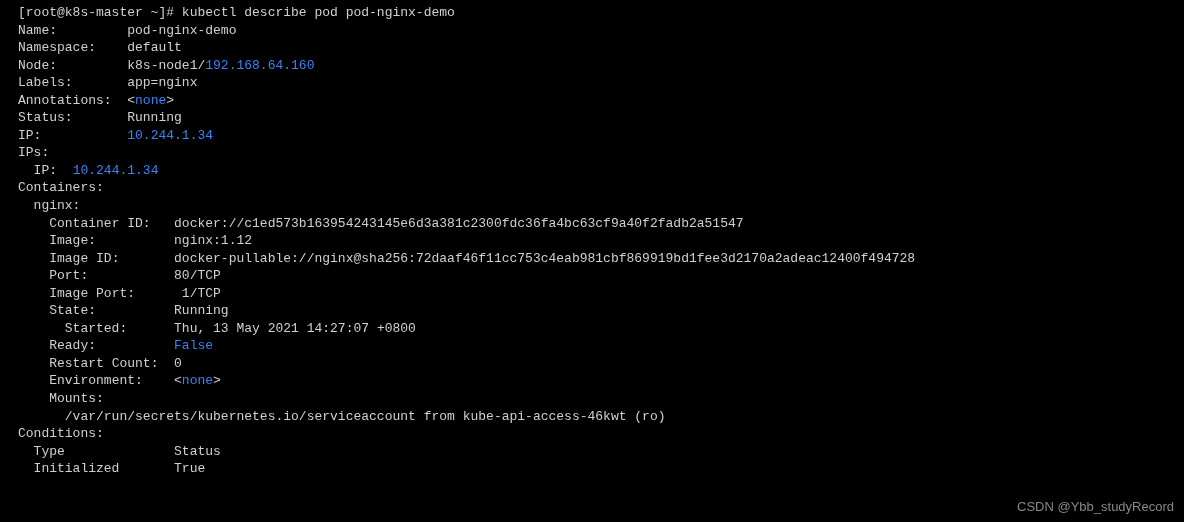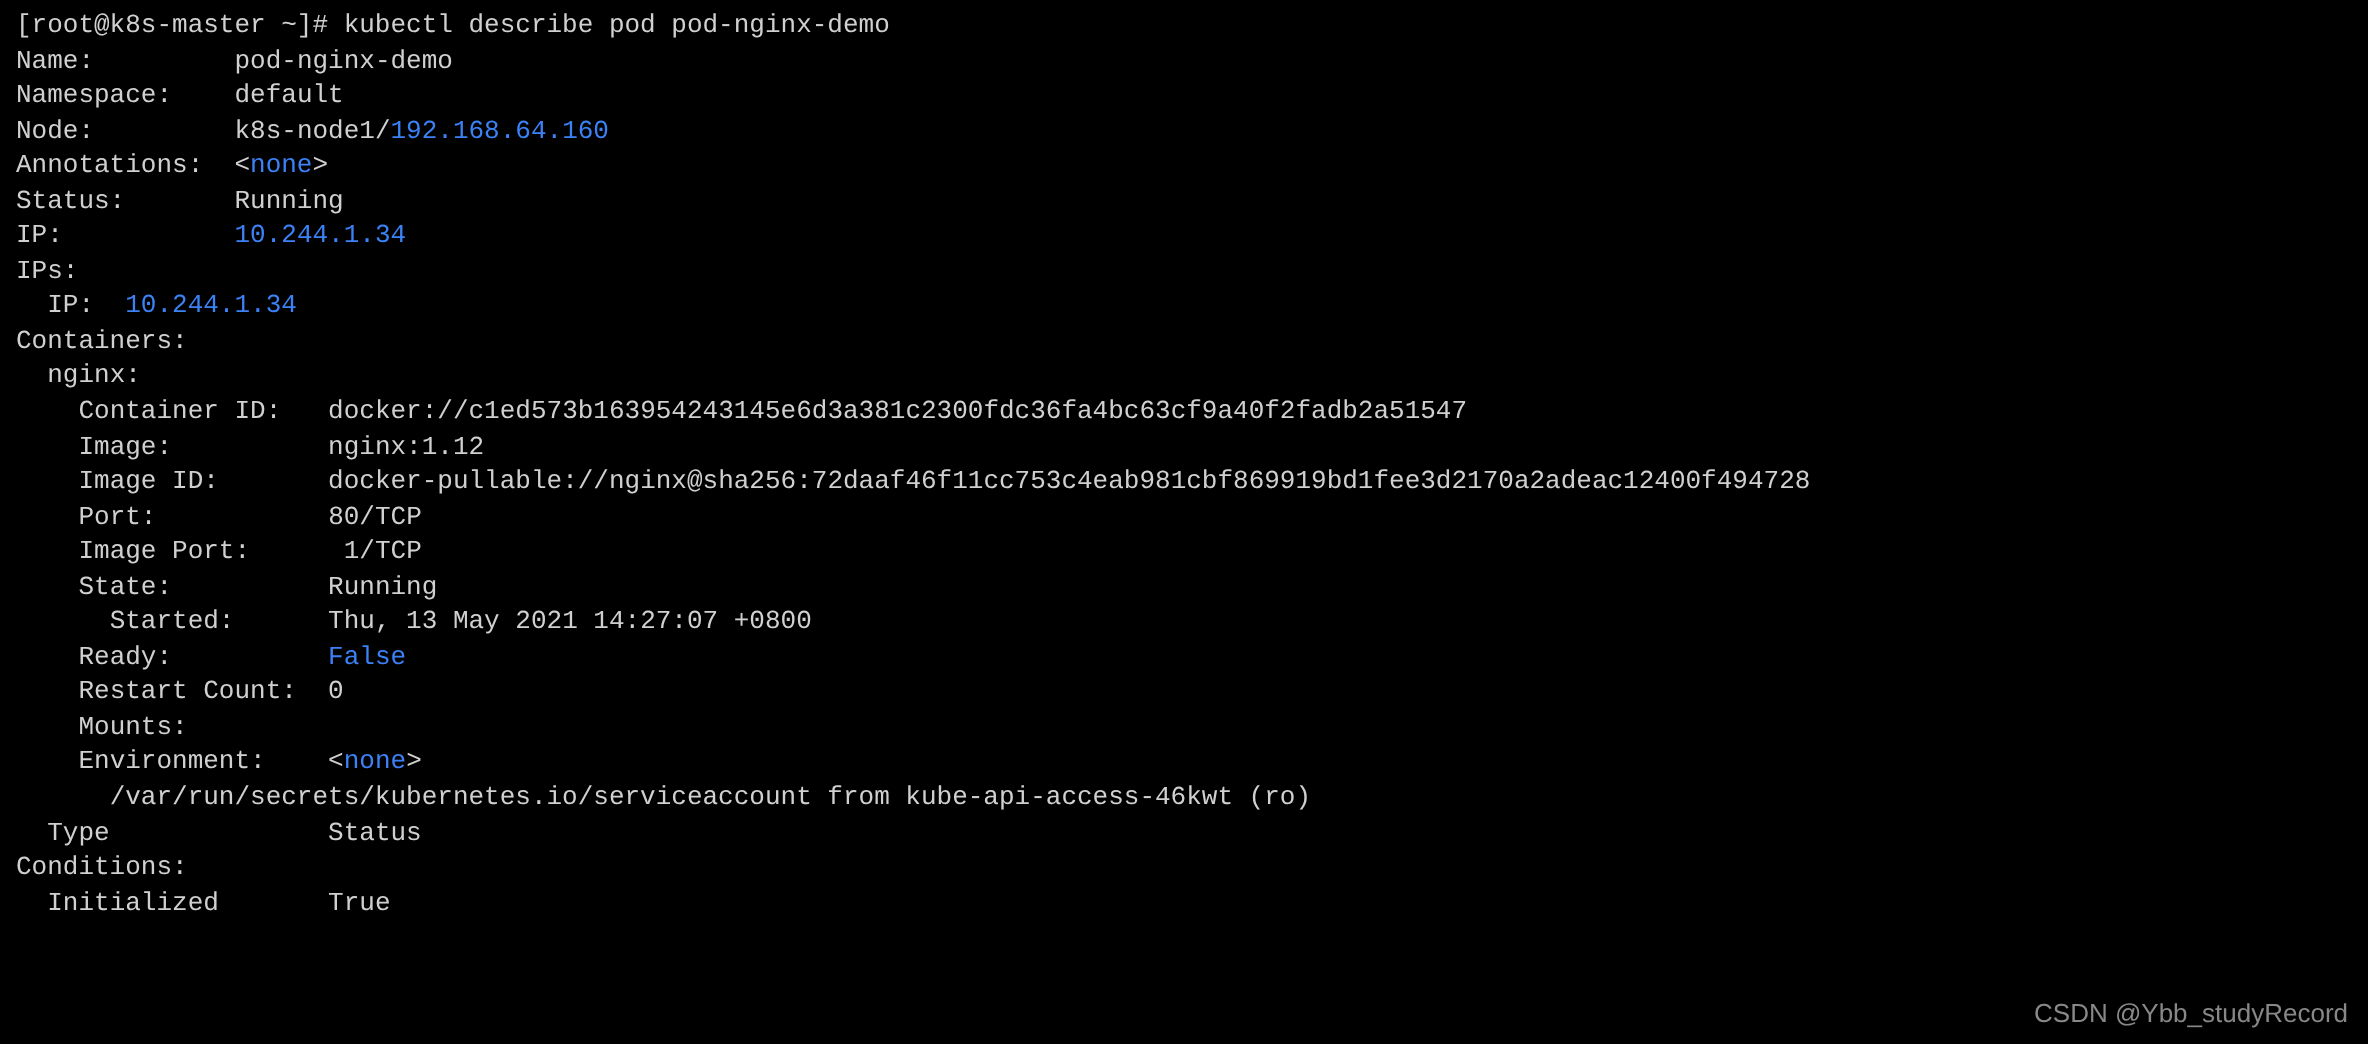--- a/index.html
+++ b/index.html
@@ -8,21 +8,21 @@
       color: #d0d0d0;
       font-family: "Consolas", "Monaco", "Courier New", monospace;
       font-size: 13px;
       line-height: 1.35;
       padding: 4px 8px;
       width: 1184px;
       height: 522px;
       overflow: hidden;
       position: relative;
     }
-    .line { white-space: pre; }
+    .line { white-space: pre; margin-left: 10px; }
     .magenta { color: #3b82f6; }
     .red { color: #dc322f; }
     .teal { color: #2aa198; }
     .watermark {
       position: absolute;
       bottom: 6px;
       right: 10px;
       color: #888888;
       font-family: Arial, sans-serif;
       font-size: 13px;
@@ -30,38 +30,39 @@
     }
   </style>
 </head>
 <body>
 
 <div>
 <div class="line"><span>[root@k8s-master ~]# </span><span>kubectl describe pod pod-nginx-demo</span></div>
 <div class="line"><span>Name:</span>         <span>pod-nginx-demo</span></div>
 <div class="line"><span>Namespace:</span>    <span>default</span></div>
 <div class="line"><span>Node:</span>         <span>k8s-node1/</span><span class="magenta">192.168.64.160</span></div>
+<div class="line"><span>Labels:</span>       <span>app=nginx</span></div>
 <div class="line"><span>Annotations:</span>  &lt;<span class="magenta">none</span>&gt;</div>
 <div class="line"><span>Status:</span>       <span>Running</span></div>
 <div class="line"><span>IP:</span>           <span class="magenta">10.244.1.34</span></div>
 <div class="line"><span>IPs:</span></div>
 <div class="line">  <span>IP:</span>  <span class="magenta">10.244.1.34</span></div>
 <div class="line"><span>Containers:</span></div>
 <div class="line">  <span>nginx:</span></div>
 <div class="line">    <span>Container ID:</span>   <span>docker://c1ed573b163954243145e6d3a381c2300fdc36fa4bc63cf9a40f2fadb2a51547</span></div>
 <div class="line">    <span>Image:</span>          <span>nginx:1.12</span></div>
 <div class="line">    <span>Image ID:</span>       <span>docker-pullable://nginx@sha256:72daaf46f11cc753c4eab981cbf869919bd1fee3d2170a2adeac12400f494728</span></div>
 <div class="line">    <span>Port:</span>           <span>80/TCP</span></div>
 <div class="line">    <span>Image Port:</span>      <span>1/TCP</span></div>
 <div class="line">    <span>State:</span>          <span>Running</span></div>
 <div class="line">      <span>Started:</span>      <span>Thu, 13 May 2021 14:27:07 +0800</span></div>
 <div class="line">    <span>Ready:</span>          <span class="magenta">False</span></div>
 <div class="line">    <span>Restart Count:</span>  <span>0</span></div>
+<div class="line">    <span>Environment:</span>    &lt;<span class="magenta">none</span>&gt;</div>
 <div class="line">    <span>Mounts:</span></div>
-<div class="line">    <span>Environment:</span>    &lt;<span class="magenta">none</span>&gt;</div>
 <div class="line">      <span>/var/run/secrets/kubernetes.io/serviceaccount from kube-api-access-46kwt (ro)</span></div>
+<div class="line"><span>Conditions:</span></div>
 <div class="line">  <span>Type</span>              <span>Status</span></div>
-<div class="line"><span>Conditions:</span></div>
 <div class="line">  <span>Initialized</span>       <span>True</span></div>
 
 </div>
 
 <div class="watermark">CSDN @Ybb_studyRecord</div>
 
 </body></html>

